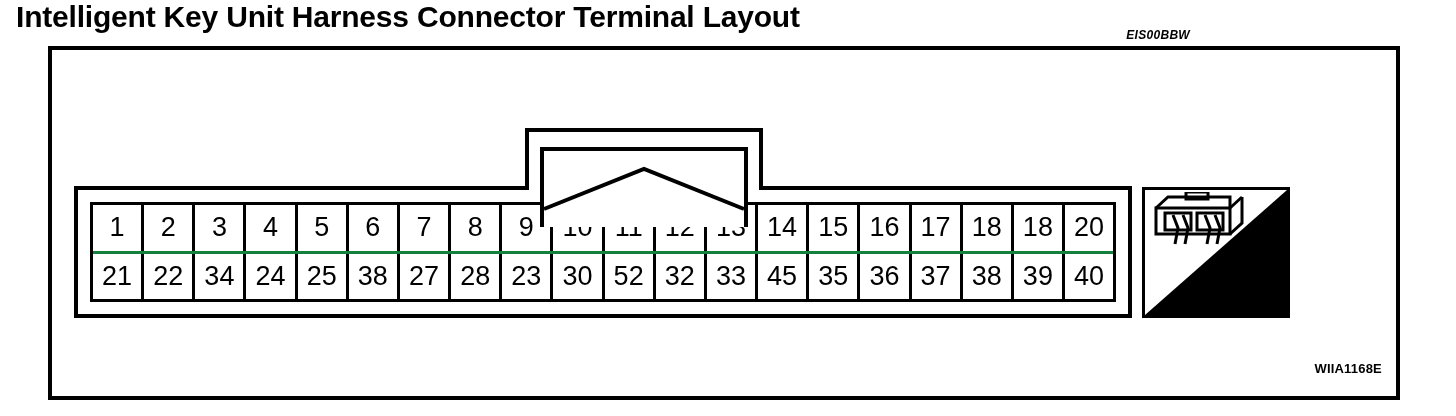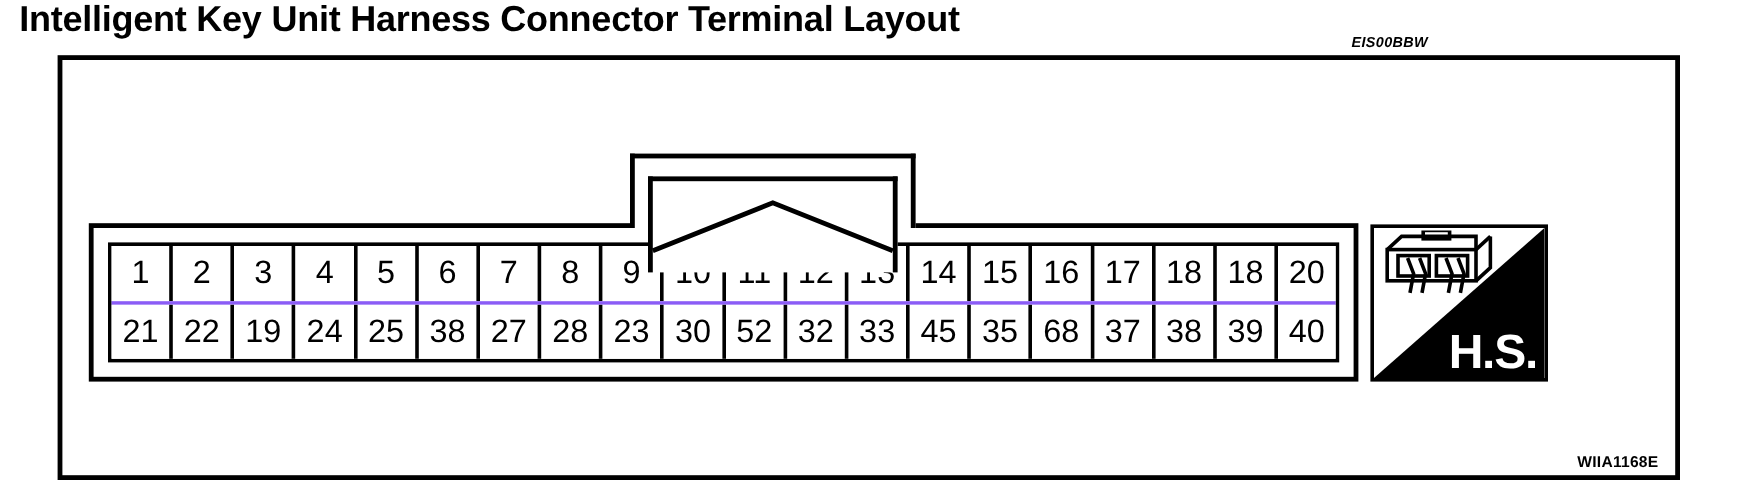--- a/index.html
+++ b/index.html
@@ -54,21 +54,21 @@
     width: 1352px;
     height: 354px;
     border: 4px solid #000000;
     box-sizing: border-box;
     background: #ffffff;
   }
 
   #figure-id-label {
     position: absolute;
     right: 14px;
-    bottom: 4px;
+    bottom: 20px;
     font-size: 13px;
     font-weight: bold;
     letter-spacing: 0.2px;
     line-height: 15px;
   }
 
   
   #connector-assembly {
     position: absolute;
     left: 22px;
@@ -139,21 +139,21 @@
     background: #ffffff;
     display: flex;
     flex-direction: column;
   }
   .terminal-row {
     display: flex;
     flex: 1 1 0;
     min-height: 0;
   }
   .terminal-row + .terminal-row {
-    border-top: 3px solid #8b5cf6;
+    border-top: 3px solid #15803d;
   }
   .terminal-cell {
     flex: 1 1 0;
     min-width: 0;
     display: flex;
     align-items: center;
     justify-content: center;
     font-size: 27px;
     font-weight: normal;
     line-height: 1;
@@ -245,34 +245,34 @@
           <div class="terminal-cell">16</div>
           <div class="terminal-cell">17</div>
           <div class="terminal-cell">18</div>
           <div class="terminal-cell">18</div>
           <div class="terminal-cell">20</div>
         </div>
 
         <div class="terminal-row">
           <div class="terminal-cell">21</div>
           <div class="terminal-cell">22</div>
-          <div class="terminal-cell">19</div>
+          <div class="terminal-cell">34</div>
           <div class="terminal-cell">24</div>
           <div class="terminal-cell">25</div>
           <div class="terminal-cell">38</div>
           <div class="terminal-cell">27</div>
           <div class="terminal-cell">28</div>
           <div class="terminal-cell">23</div>
           <div class="terminal-cell">30</div>
           <div class="terminal-cell">52</div>
           <div class="terminal-cell">32</div>
           <div class="terminal-cell">33</div>
           <div class="terminal-cell">45</div>
           <div class="terminal-cell">35</div>
-          <div class="terminal-cell">68</div>
+          <div class="terminal-cell">36</div>
           <div class="terminal-cell">37</div>
           <div class="terminal-cell">38</div>
           <div class="terminal-cell">39</div>
           <div class="terminal-cell">40</div>
         </div>
 
       </div>
     </div>
   </div>
 
@@ -288,17 +288,16 @@
         <line x1="78" y1="16" x2="90" y2="5"></line>
         <rect x="13" y="21" width="26" height="17"></rect>
         <rect x="45" y="21" width="26" height="17"></rect>
         <polyline points="21,23 26,36 23,52"></polyline>
         <polyline points="31,23 36,36 33,52"></polyline>
         <polyline points="53,23 58,36 55,52"></polyline>
         <polyline points="63,23 68,36 65,52"></polyline>
         <rect x="34" y="0" width="22" height="7"></rect>
       </g>
     </svg>
-    <div id="hs-badge-label">H.S.</div>
   </div>
 
   <div id="figure-id-label">WIIA1168E</div>
 </div>
 
 </body></html>

